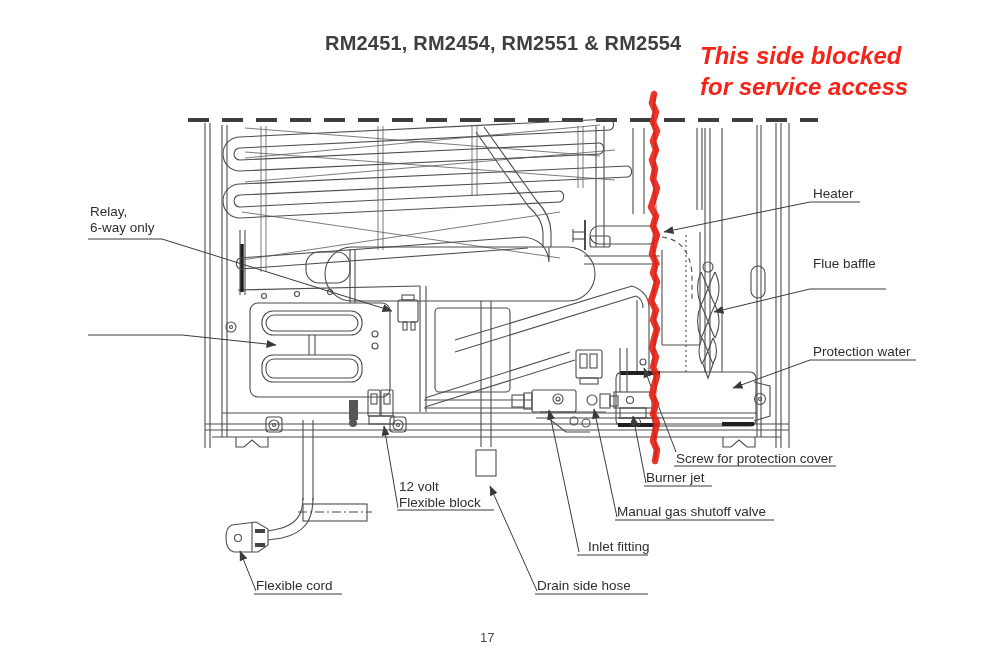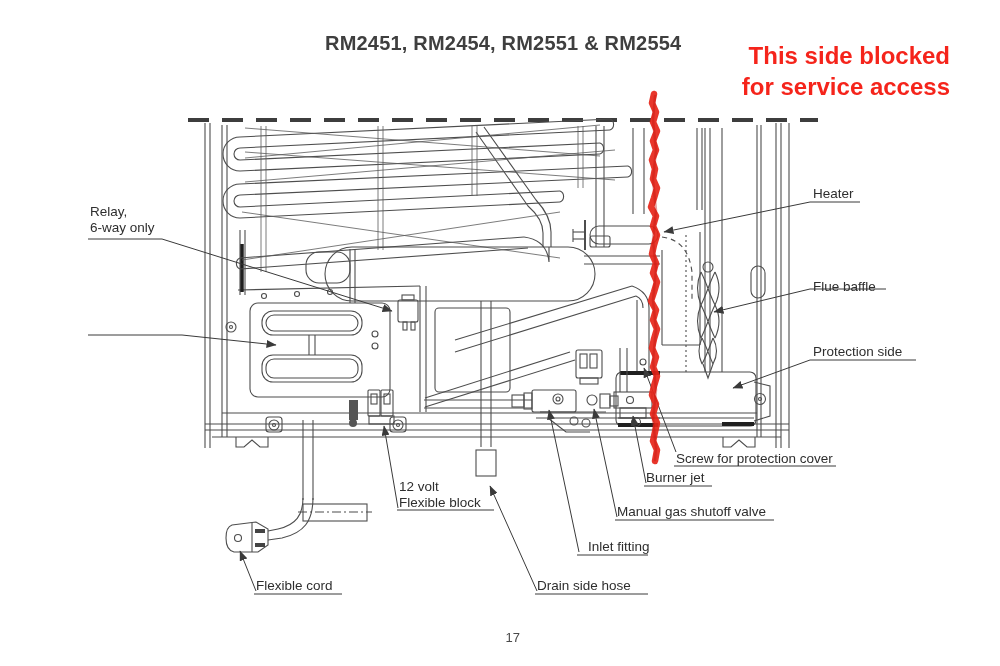--- a/index.html
+++ b/index.html
@@ -1,23 +1,23 @@
 <!DOCTYPE html>
 <html><head>
 <meta charset="utf-8">
 <style>
   html,body{margin:0;padding:0;background:#ffffff;}
   #page{position:relative;width:1000px;height:666px;background:#fff;overflow:hidden;
         font-family:"Liberation Sans", sans-serif;}
   .title{position:absolute;left:325px;top:32px;font-size:20px;font-weight:bold;
          color:#3f3f3f;letter-spacing:.2px;white-space:nowrap;}
-  .red-note{position:absolute;left:700px;top:40px;width:250px;text-align:right;
-            font-size:24px;font-weight:bold;line-height:31px;color:#f5241b;white-space:nowrap;}
+  .red-note{position:absolute;left:700px;top:40px;width:250px;text-align:left;
+            font-size:24px;font-weight:bold;line-height:31px;color:#f5241b;white-space:nowrap;font-style:italic;}
   .lbl{position:absolute;font-size:13.5px;line-height:16px;color:#2e2e2e;white-space:nowrap;}
-  .pagenum{position:absolute;left:480px;top:630px;width:40px;text-align:right;
+  .pagenum{position:absolute;left:480px;top:630px;width:40px;text-align:left;
            font-size:13px;color:#4a4a4a;}
   svg{position:absolute;left:0;top:0;}
   .lw{stroke:#4d4d4d;stroke-width:1.1;fill:none;}
   .thin{stroke:#5a5a5a;stroke-width:.8;fill:none;}
   .dark{stroke:#1f1f1f;fill:none;}
   .leader{stroke:#3a3a3a;stroke-width:1;fill:none;}
 </style>
 </head>
 <body>
 
@@ -294,22 +294,22 @@
       <path d="M654,94 L652,103 656,112 653,122 657,131 653,141 656,150 652,160 655,169 653,179 657,188 654,198 651,207 656,216 653,226 657,235 654,245 652,254 656,263 653,273 657,282 654,292 651,301 656,310 653,320 657,329 654,339 652,348 656,357 653,367 657,376 654,386 652,395 656,404 653,414 657,423 655,432 653,441 657,450 655,461" stroke="#e62519" stroke-width="6.5" fill="none" stroke-linecap="round" stroke-linejoin="round" opacity="0.92"></path>
       <path d="M655,96 L653,120 656,150 653,180 656,210 653,240 656,270 653,300 656,330 653,360 656,390 653,420 656,448 655,460" stroke="#c2140e" stroke-width="2.5" fill="none" stroke-linecap="round" opacity="0.4"></path>
     </g>
   </svg>
 
   <div class="lbl" style="left:90px;top:204px">
     <div>Relay,</div>
     <div>6-way only</div>
   </div>
   <div class="lbl" style="left:813px;top:186px">Heater</div>
-  <div class="lbl" style="left:813px;top:279px">Flue baffle</div>
-  <div class="lbl" style="left:813px;top:344px">Protection side</div>
+  <div class="lbl" style="left:813px;top:256px">Flue baffle</div>
+  <div class="lbl" style="left:813px;top:344px">Protection water</div>
   <div class="lbl" style="left:676px;top:451px">Screw for protection cover</div>
   <div class="lbl" style="left:646px;top:470px">Burner jet</div>
   <div class="lbl" style="left:617px;top:504px">Manual gas shutoff valve</div>
   <div class="lbl" style="left:588px;top:539px">Inlet fitting</div>
   <div class="lbl" style="left:537px;top:578px">Drain side hose</div>
   <div class="lbl" style="left:256px;top:578px">Flexible cord</div>
   <div class="lbl" style="left:399px;top:479px">
     <div>12 volt</div>
     <div>Flexible block</div>
   </div>

